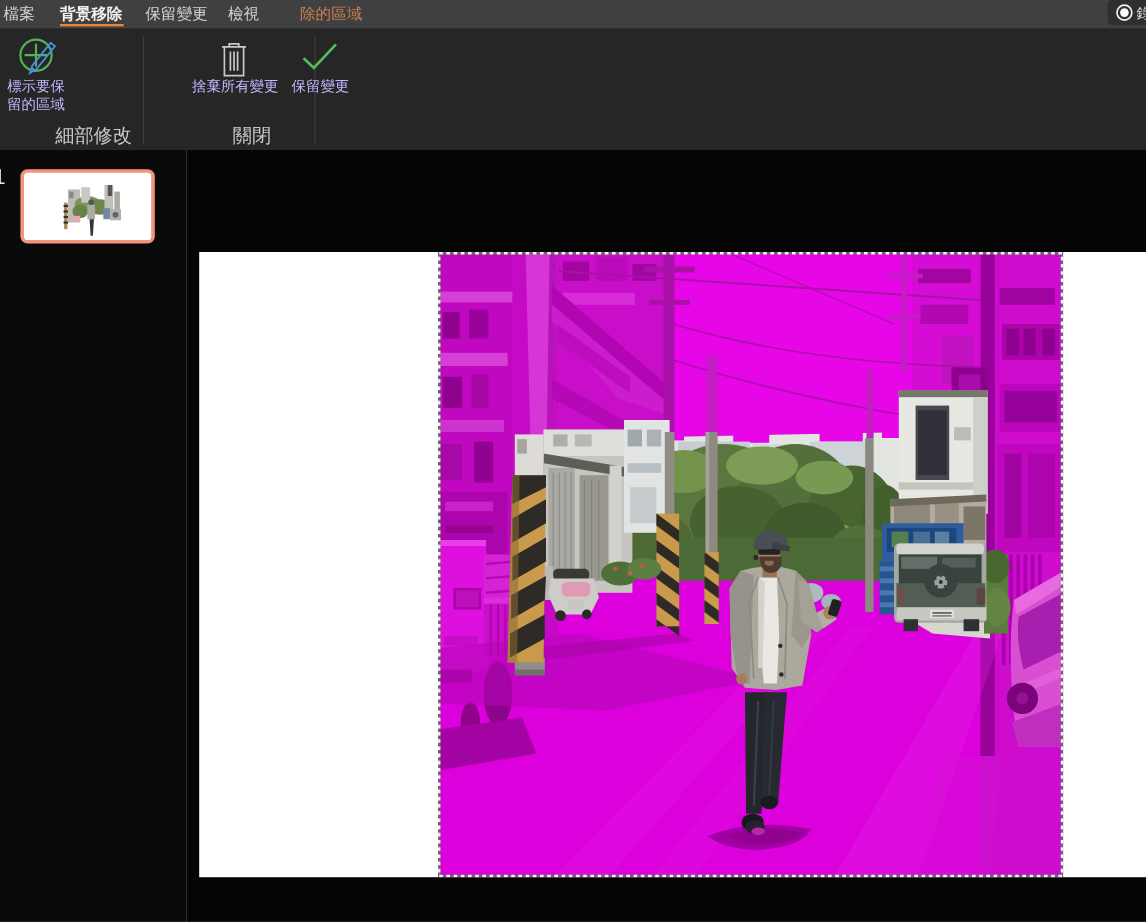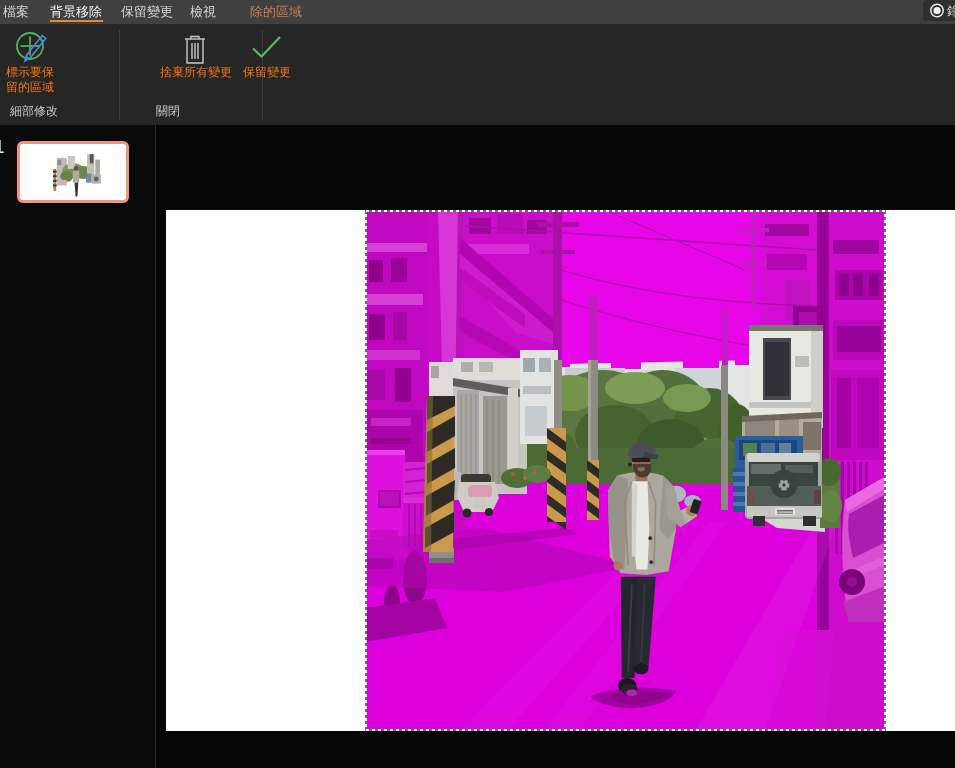--- a/index.html
+++ b/index.html
@@ -2,31 +2,31 @@
 <html><head>
 <meta charset="utf-8">
 <style>
 * { margin:0; padding:0; box-sizing:border-box; }
 html,body { width:955px; height:768px; overflow:hidden; background:#050505; font-family:"Liberation Sans",sans-serif; }
 #page { position:relative; width:955px; height:768px; }
 
 
 #menubar { position:absolute; left:0; top:0; width:955px; height:24px; background:#404040; }
 .mi { position:absolute; top:0; height:24px; line-height:23px; font-size:13px; color:#d6d6d6; white-space:nowrap; }
-.mi.bold { font-weight:normal; color:#f2f2f2; }
+.mi.bold { font-weight:bold; color:#f2f2f2; }
 .mi.orange { color:#c9804f; }
 #tabline { position:absolute; left:50px; top:20px; width:53px; height:2px; background:#e5863a; }
 #recbtn { position:absolute; left:923px; top:0; width:34px; height:21px; background:#2f2f2f; border-radius:4px; }
 
 
 #ribbon { position:absolute; left:0; top:24px; width:955px; height:101px; background:#262626; }
 .rsep { position:absolute; top:6px; width:1px; height:90px; background:#3d3d3d; }
-.rbtn { position:absolute; top:4px; text-align:center; color:#f97316; font-size:12px; line-height:15px; white-space:nowrap; }
+.rbtn { position:absolute; top:4px; text-align:center; color:#c4b5fd; font-size:12px; line-height:15px; white-space:nowrap; }
 .rbtn div { margin-top:-3px; }
-.rlabel { position:absolute; top:79px; font-size:12px; color:#c9c9c9; text-align:left; }
+.rlabel { position:absolute; top:79px; font-size:16px; color:#c9c9c9; text-align:right; }
 
 
 #lpanel { position:absolute; left:0; top:125px; width:155px; height:643px; background:#0a0a0a; }
 #vline { position:absolute; left:155px; top:125px; width:1px; height:643px; background:#2c2c2c; }
 #num1 { position:absolute; left:-5.5px; top:137px; color:#ececec; font-size:18px; }
 #thumb { position:absolute; left:17px; top:141px; width:112px; height:62px; background:#fff; border:3px solid #f09680; border-radius:6px; }
 
 
 #editor { position:absolute; left:156px; top:125px; width:799px; height:643px; background:#050505; }
 #slide { position:absolute; left:166px; top:210px; width:789px; height:521px; background:#ffffff; }

